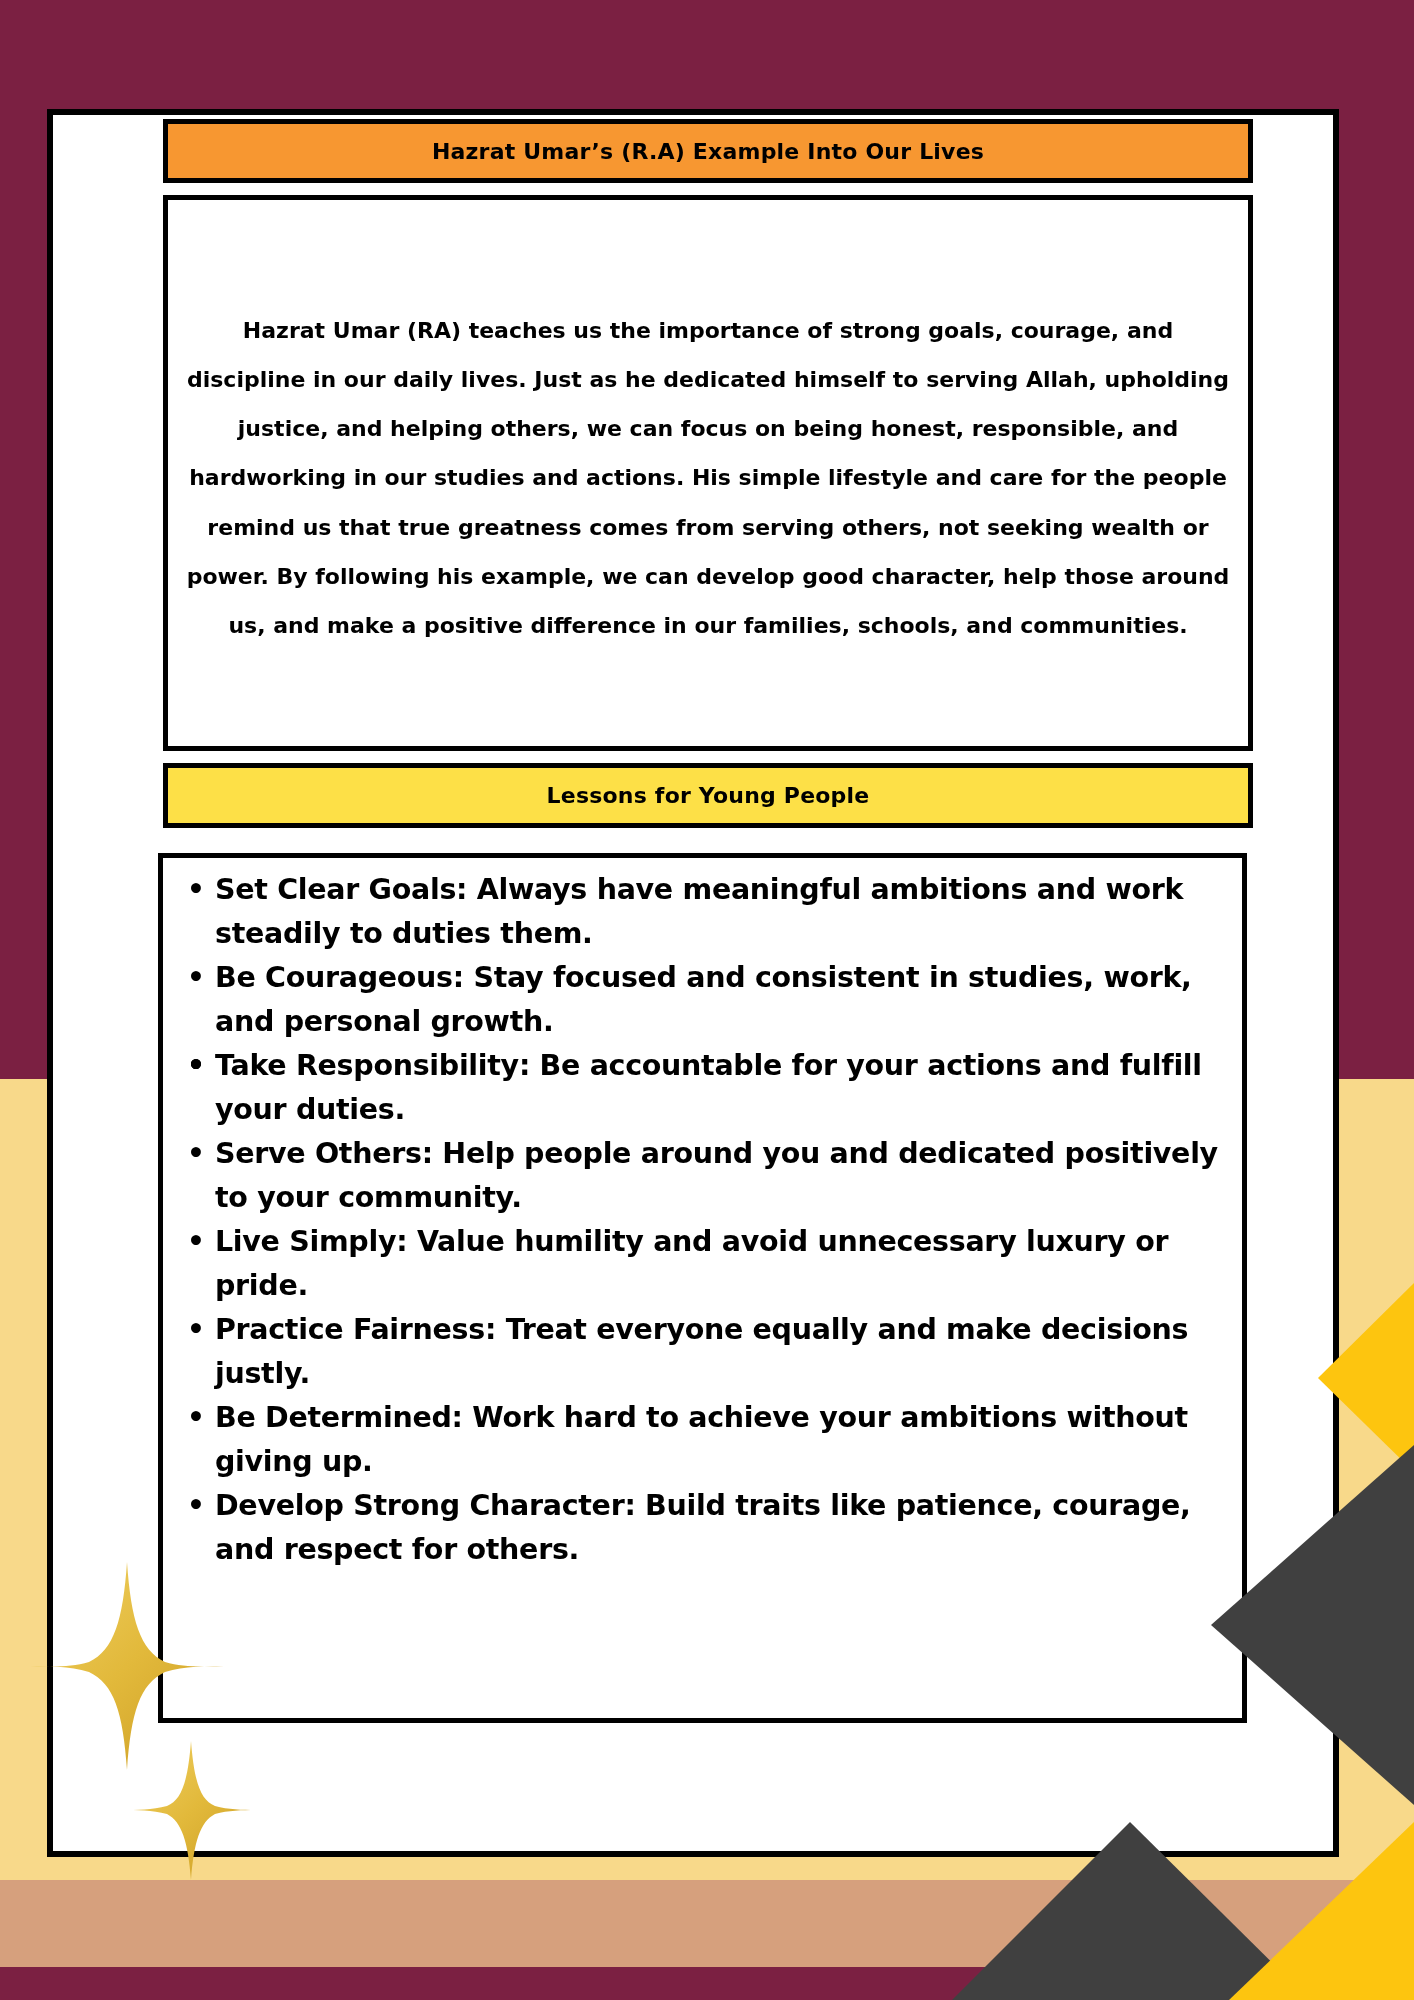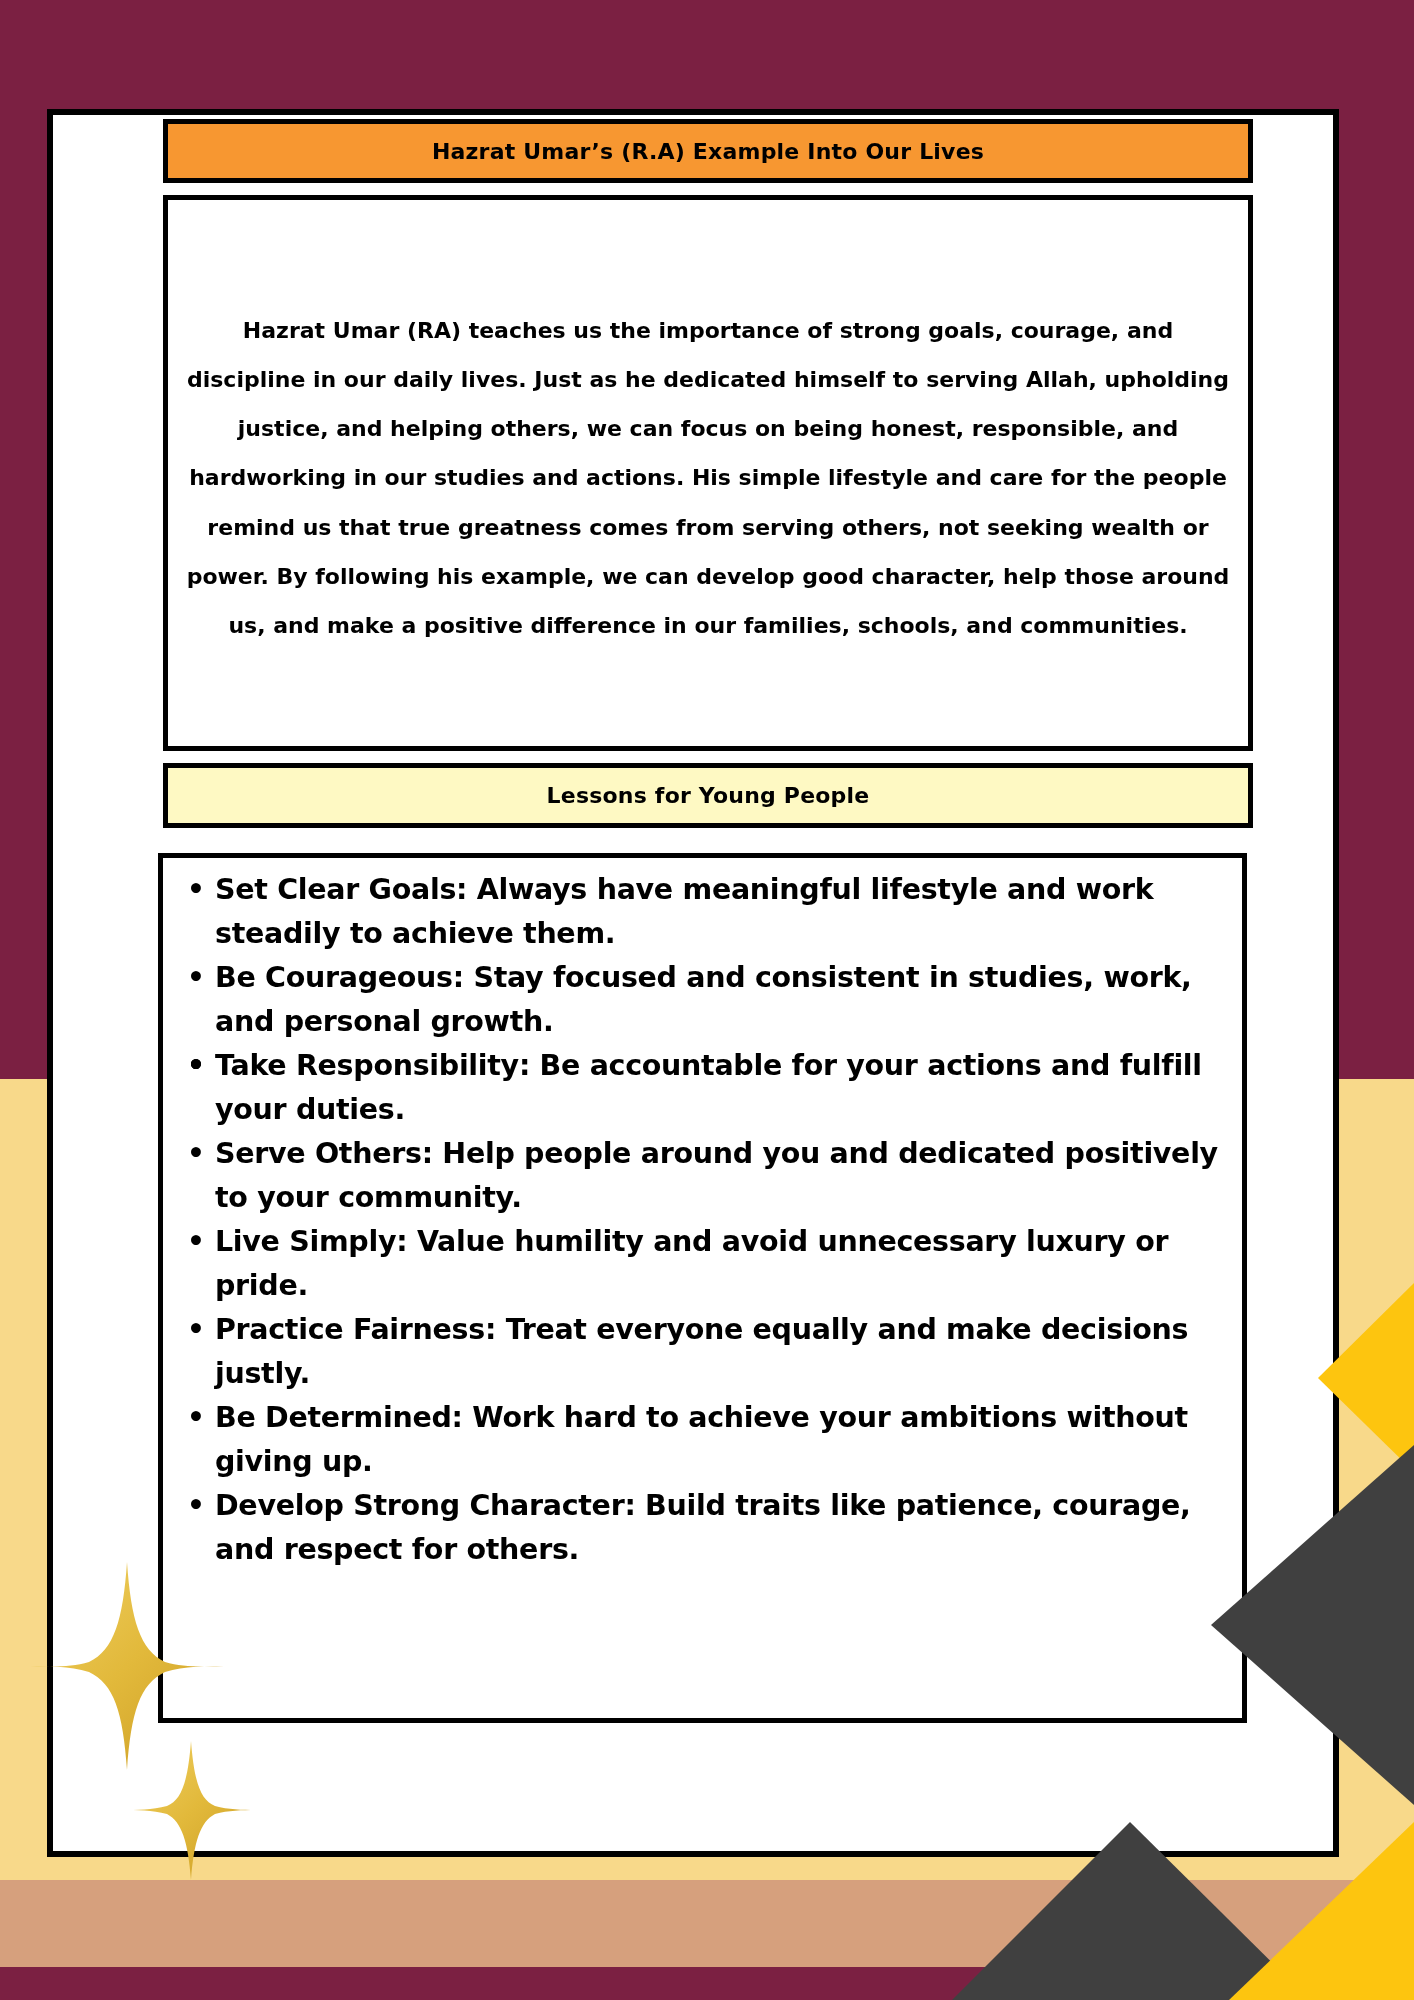--- a/index.html
+++ b/index.html
@@ -32,21 +32,21 @@
       display: flex; align-items: center; justify-content: center;
       padding: 20px 14px 10px 14px;
     }
     .text-box p {
       margin: 0; text-align: center; font-weight: bold; font-size: 22px;
       line-height: 49.2px; color: #000;
     }
 
     .sub-box {
       position: absolute; left: 163px; top: 763px; width: 1090px; height: 65px;
-      box-sizing: border-box; border: 5px solid #000; background: #fef9c3;
+      box-sizing: border-box; border: 5px solid #000; background: #fde047;
       display: flex; align-items: center; justify-content: center;
     }
 
     .list-box {
       position: absolute; left: 158px; top: 853px; width: 1089px; height: 870px;
       box-sizing: border-box; border: 5px solid #000; background: #fff;
       padding: 10px 4px 0 0;
     }
     .list-box ul { margin: 0; padding: 0 0 0 52px; list-style: none; }
     .list-box li {
@@ -75,21 +75,21 @@
 <div class="text-box">
   <p>Hazrat Umar (RA) teaches us the importance of strong goals, courage, and discipline in our daily lives. Just as he dedicated himself to serving Allah, upholding justice, and helping others, we can focus on being honest, responsible, and hardworking in our studies and actions. His simple lifestyle and care for the people remind us that true greatness comes from serving others, not seeking wealth or power. By following his example, we can develop good character, help those around us, and make a positive difference in our families, schools, and communities.</p>
 </div>
 
 <div class="sub-box">
   <span>Lessons for Young People</span>
 </div>
 
 <div class="list-box">
   <ul>
-    <li><span class="bullet">•</span><span>Set Clear Goals: Always have meaningful lifestyle and work steadily to achieve them.</span></li>
+    <li><span class="bullet">•</span><span>Set Clear Goals: Always have meaningful ambitions and work steadily to duties them.</span></li>
     <li><span class="bullet">•</span><span>Be Courageous: Stay focused and consistent in studies, work, and personal growth.</span></li>
     <li><span class="bullet">•</span></li>
     <li><span class="bullet">•</span></li>
     <li><span class="bullet">•</span><span>Take Responsibility: Be accountable for your actions and fulfill your duties.</span></li>
     <li><span class="bullet">•</span><span>Serve Others: Help people around you and dedicated positively to your community.</span></li>
     <li><span class="bullet">•</span><span>Live Simply: Value humility and avoid unnecessary luxury or pride.</span></li>
     <li><span class="bullet">•</span><span>Practice Fairness: Treat everyone equally and make decisions justly.</span></li>
     <li><span class="bullet">•</span><span>Be Determined: Work hard to achieve your ambitions without giving up.</span></li>
     <li><span class="bullet">•</span><span>Develop Strong Character: Build traits like patience, courage, and respect for others.</span></li>
   </ul>

